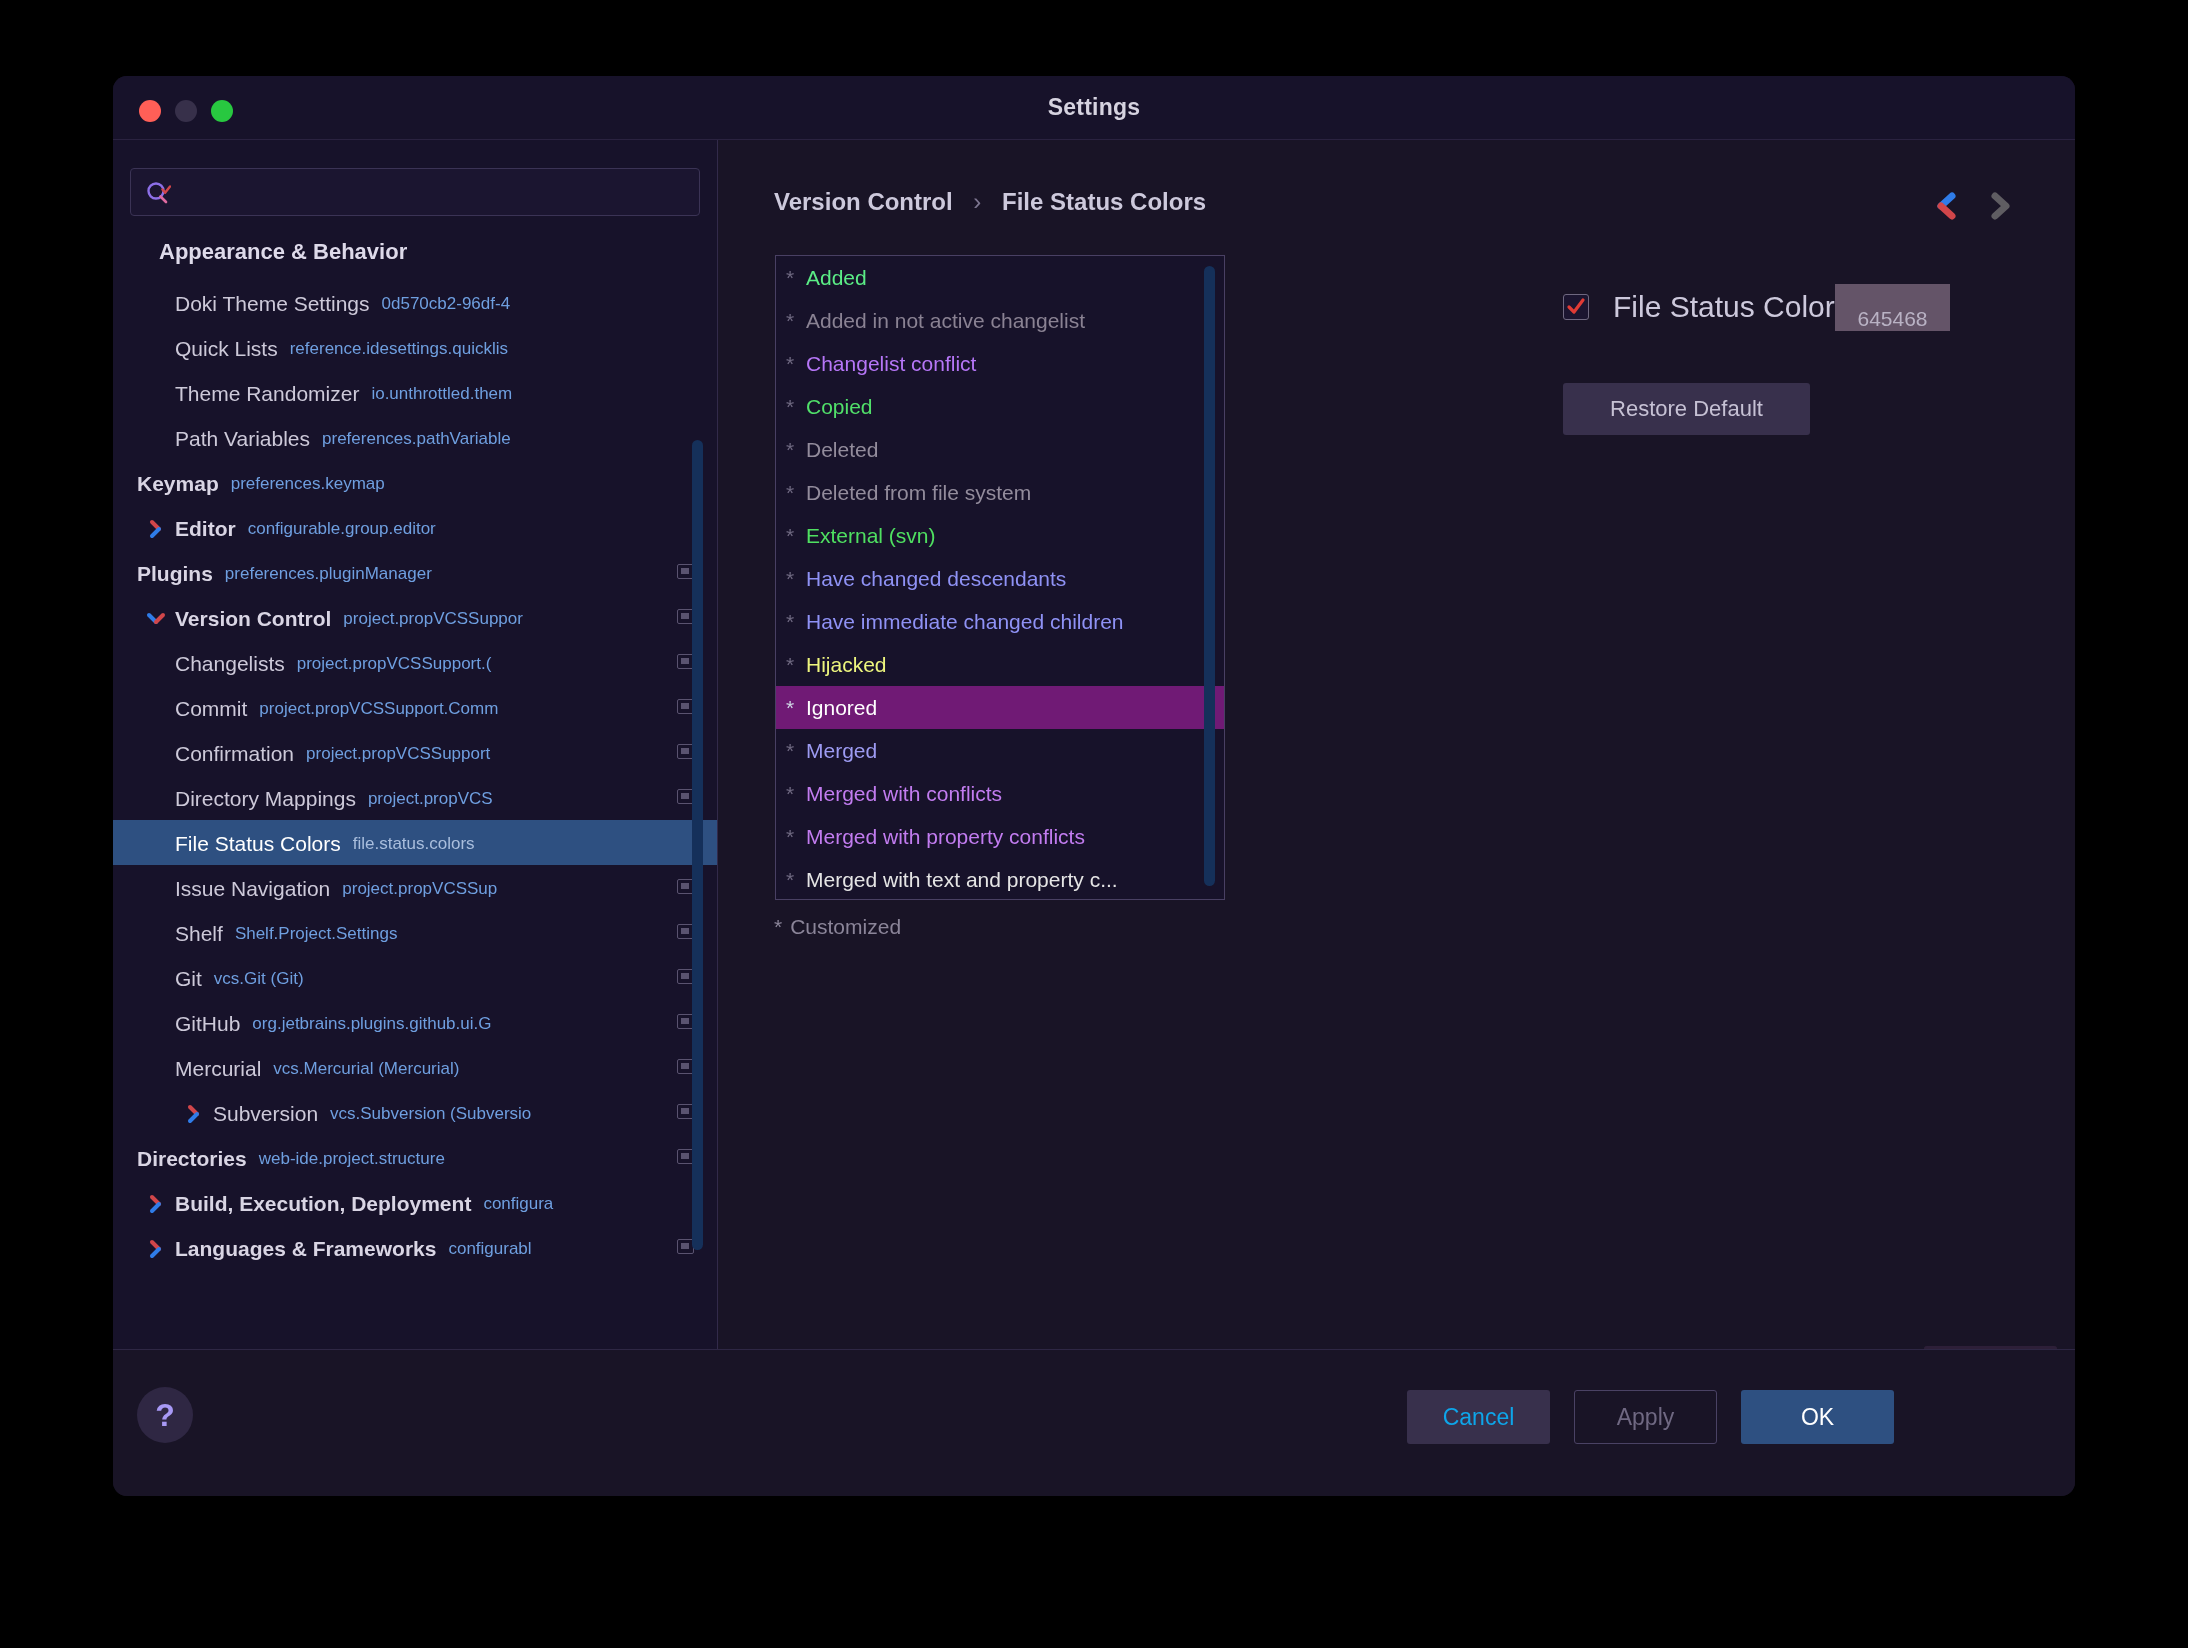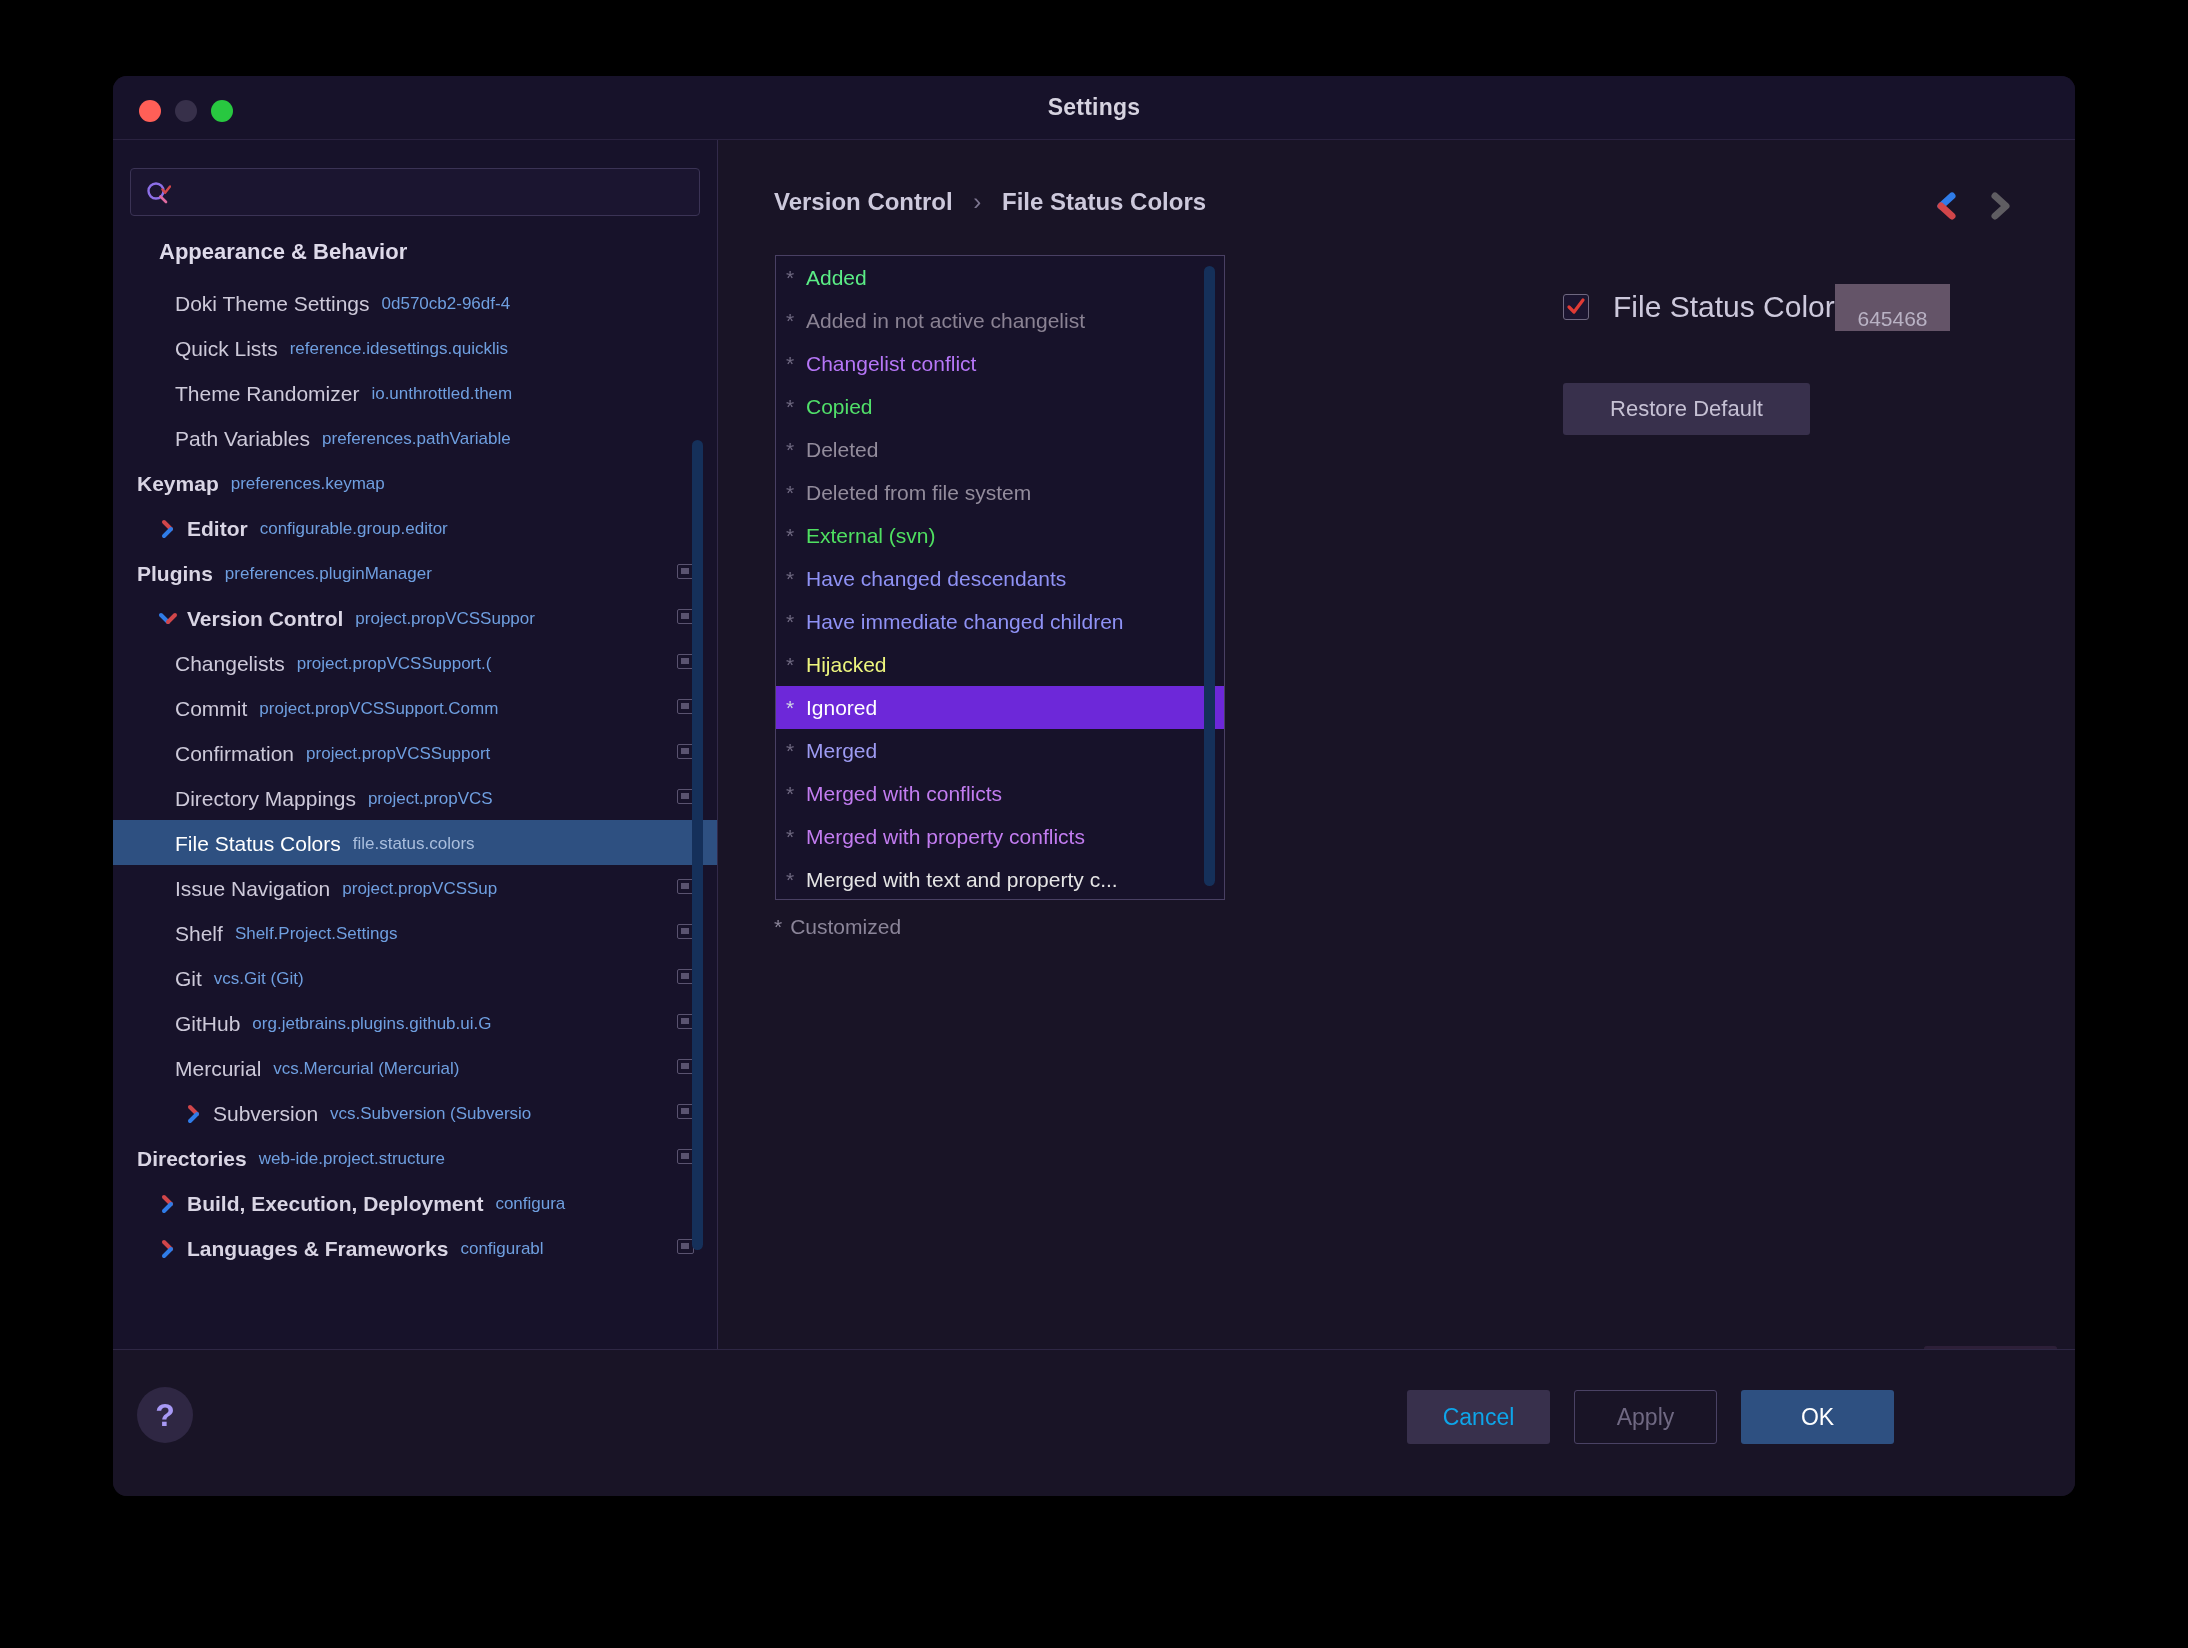--- a/index.html
+++ b/index.html
@@ -99,21 +99,21 @@
     position: absolute; right: 24px; top: 14px;
     width: 17px; height: 15px;
     border: 1.5px solid #5a5370; border-radius: 2px;
   }
   .t-badge::after {
     content: ""; position: absolute; left: 3px; top: 3px;
     width: 8px; height: 6px; background: #5a5370;
   }
   .ind-0 { padding-left: 24px; }
   .ind-1 { padding-left: 62px; }
-  .ind-1c { padding-left: 48px; }
+  .ind-1c { padding-left: 36px; }
   .ind-2c { padding-left: 74px; }
 
   #sticky-group {
     position: absolute; left: 0; top: 88px;
     width: 583px; height: 48px;
     background: #17122a;
     padding-left: 46px;
     line-height: 48px;
     font-size: 22px; font-weight: bold; color: #dedaea;
   }
@@ -157,21 +157,21 @@
   }
   .status-row {
     height: 43px; line-height: 43px;
     padding-left: 10px; white-space: nowrap; overflow: hidden;
     font-size: 21px;
   }
   .status-row .star {
     display: inline-block; width: 20px;
     color: #6e6880; font-size: 21px;
   }
-  .status-row.selected { background: #6d28d9; }
+  .status-row.selected { background: #701a75; }
   .status-row.selected .name { color: #ffffff !important; }
   .status-row.selected .star { color: #cfd6e4; }
   #list-scrollbar {
     position: absolute; right: 9px; top: 10px;
     width: 11px; height: 620px;
     background: #15305a; border-radius: 6px;
   }
   #customized-note {
     position: absolute; left: 56px; top: 775px;
     font-size: 21px; color: #8b8599;

